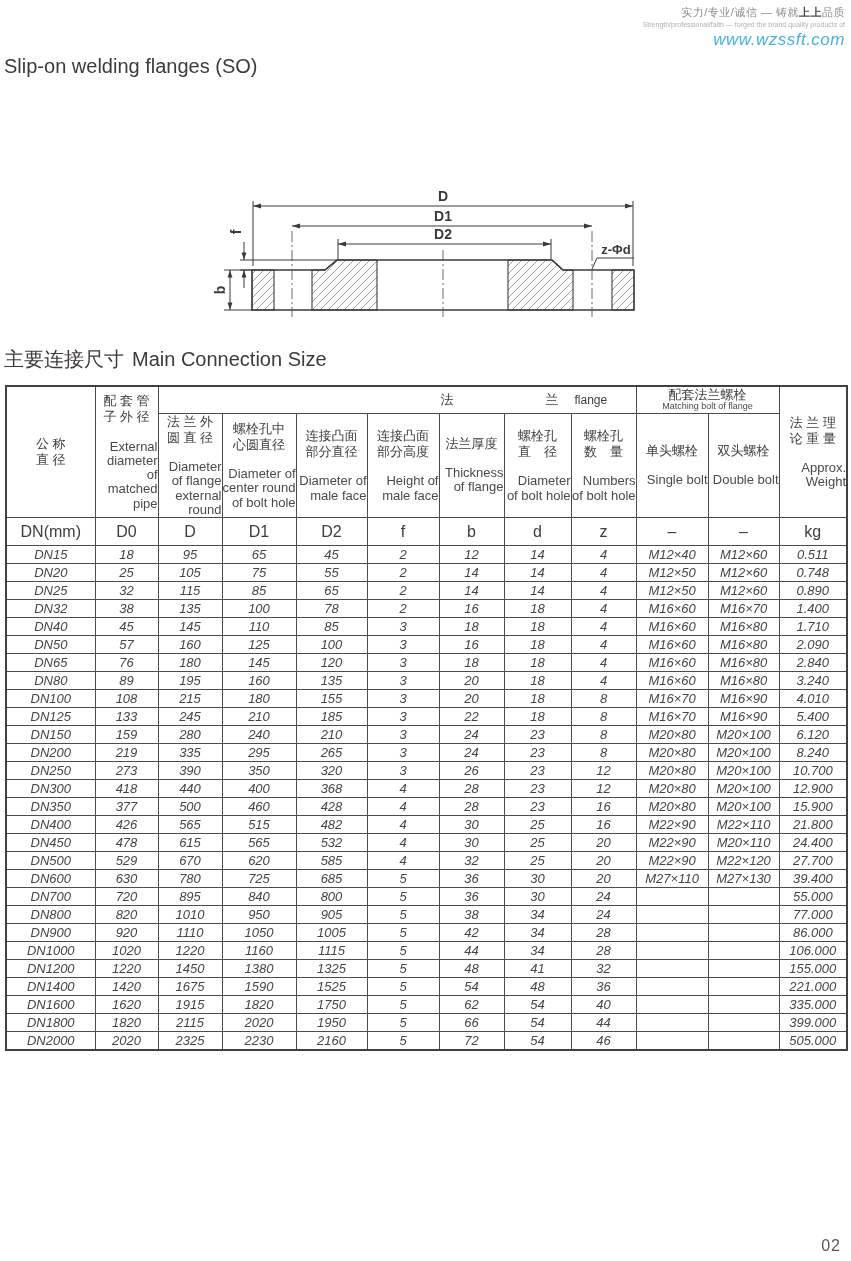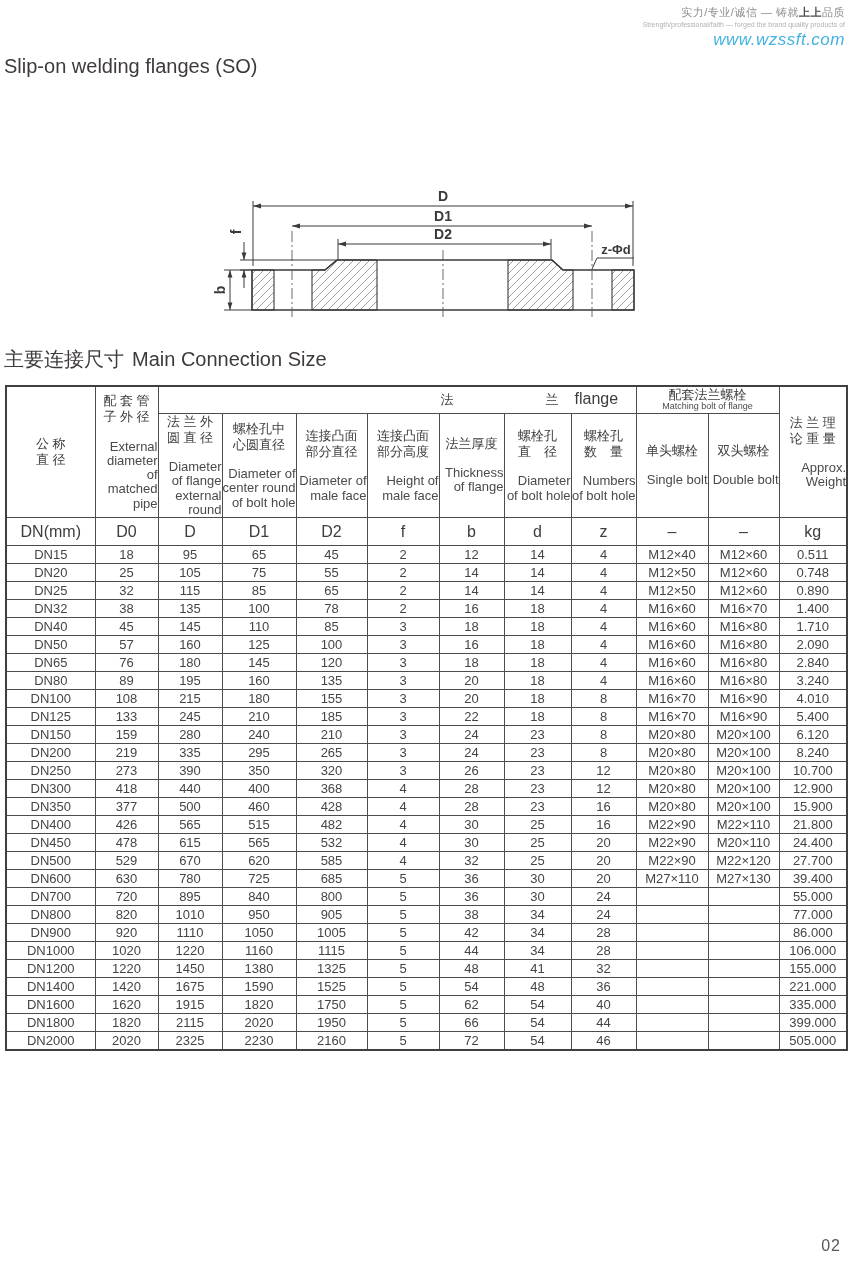--- a/index.html
+++ b/index.html
@@ -23,29 +23,29 @@
   .section-title .sec-en { margin-left:8px; }
   
   svg.drawing { position:absolute; left:180px; top:188px; }
   svg.drawing text { font-family:"Liberation Sans", sans-serif; font-weight:bold; fill:#3a3a3a; }
   
   table.main { position:absolute; left:5px; top:385px; width:841px; border-collapse:collapse; table-layout:fixed; border:2px solid #404040; }
   th, td { border:1px solid #4c4c4c; text-align:center; vertical-align:middle; font-weight:normal; padding:0; overflow:hidden; }
   tr.grp-row  { height:27px; }
   tr.name-row { height:68px; }
   tr.unit-row { height:28px; }
-  tbody tr    { height:18px; }
+  tbody tr    { height:18px;font-style:italic; }
   .cn  { display:block; font-size:13px; line-height:1.25; white-space:pre-line; color:#3d3d3d; }
   .en  { display:block; font-size:13px;  line-height:1.1;  white-space:pre-line; color:#4a4a4a; margin-top:14px;text-align:right; }
   .unit-row th { font-size:16px; color:#3d3d3d; }
   tbody td { font-size:13px; color:#454545; }
   .flange-grp { text-align:left; }
   .flange-grp .inner { padding-left:282px; font-size:13px; color:#3d3d3d; }
   .flange-grp .gap { display:inline-block; width:92px; }
-  .flange-grp .gen { margin-left:16px; font-size:16px; }
+  .flange-grp .gen { margin-left:16px; font-size:12px; }
   .bolt-grp .gcn { display:block; font-size:13px; line-height:1.1; color:#3d3d3d; }
   .bolt-grp .gen { display:block; font-size:9px; line-height:1.1; color:#4a4a4a; }
   .pagenum { position:absolute; right:10px; bottom:6px; font-size:16px; color:#595757; letter-spacing:1px; }
 </style>
 </head>
 <body>
 
 <div class="tagline">
   <div class="cnline"><span>实力/专业/诚信 — 铸就</span><span class="boldpart">上上</span><span>品质</span></div>
   <div class="enline">Strength/professional/faith — forged the brand quality products of</div>

